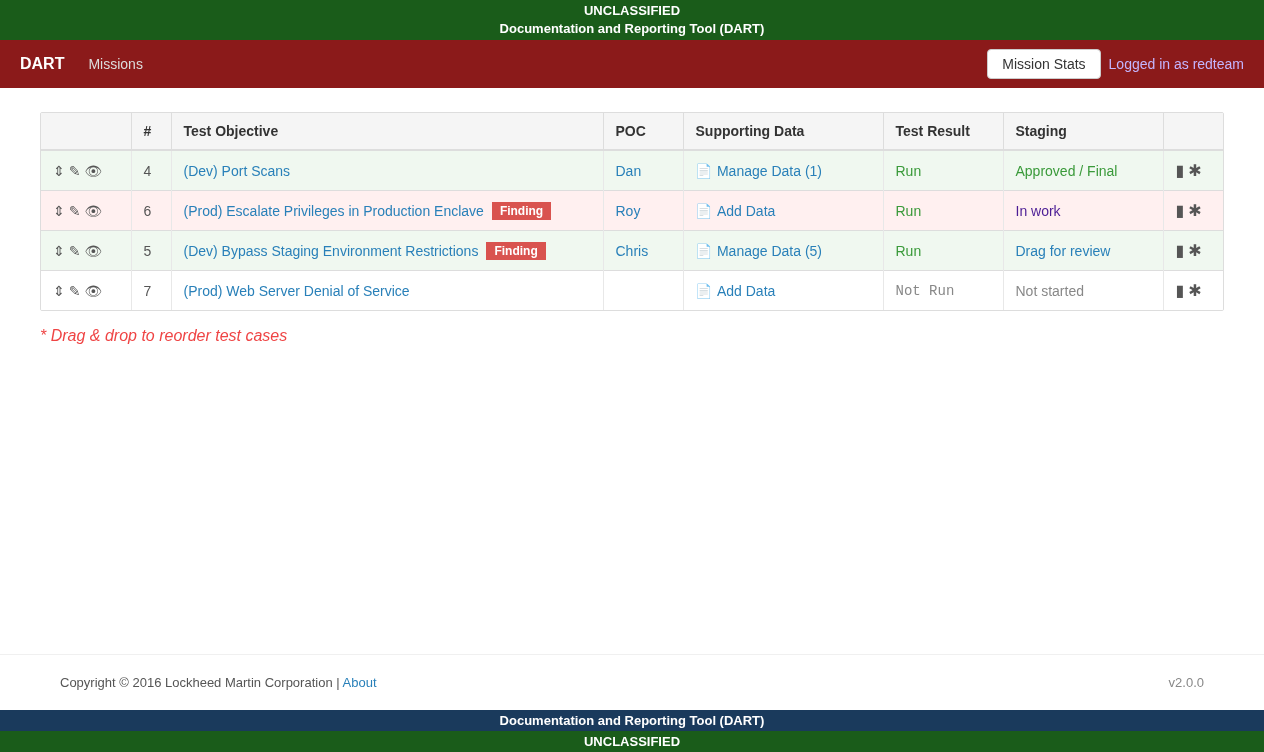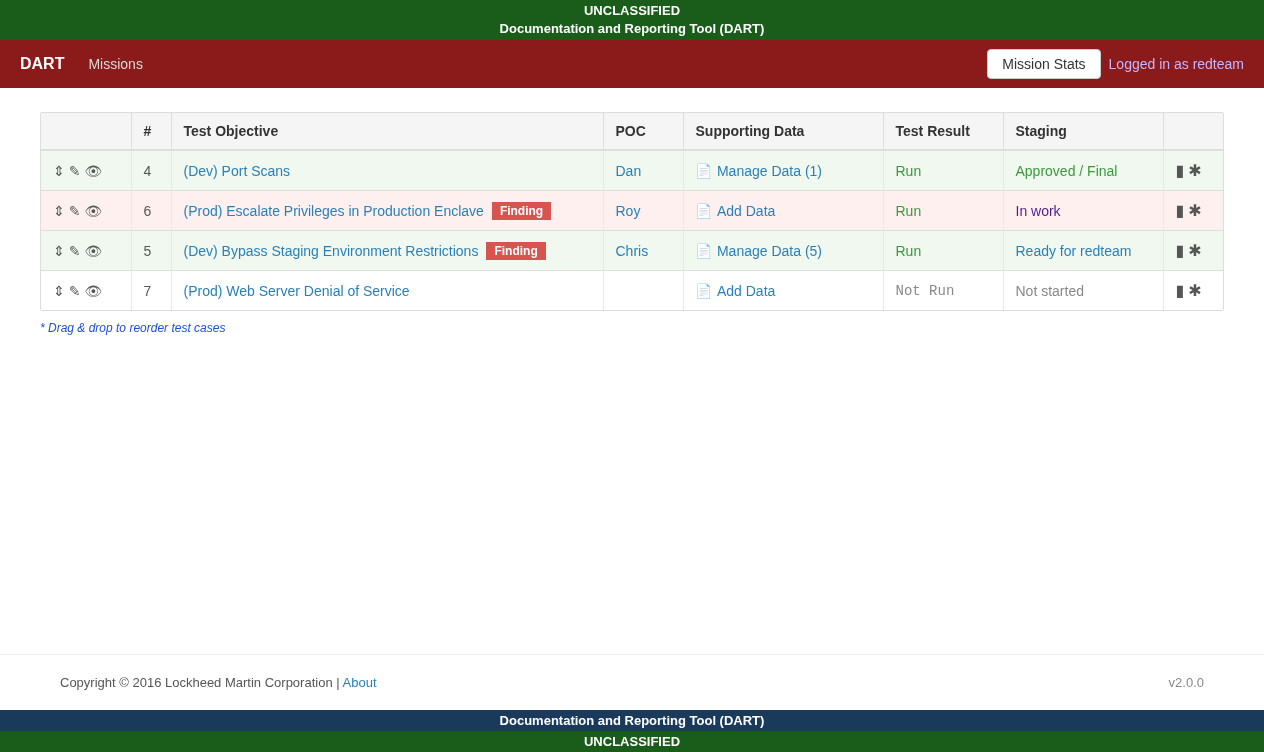--- a/index.html
+++ b/index.html
@@ -197,23 +197,23 @@
       gap: 4px;
     }
     .icon-btn {
       cursor: pointer;
       font-size: 16px;
       color: #555;
     }
 
     
     .drag-note {
-      margin-top: 10px;
-      font-size: 12px;
-      color: #1d4ed8;
+      margin-top: 16px;
+      font-size: 16px;
+      color: #ef4444;
       font-style: italic;
     }
 
     
     .footer-main {
       padding: 20px 60px;
       color: #555;
       font-size: 13px;
       display: flex;
       justify-content: space-between;
@@ -369,21 +369,21 @@
       </div>
     </td>
             <td><span class="poc-text">Chris</span></td>
             <td>
               <a class="data-link">
       <span>📄</span>
       <span>Manage Data (5)</span>
     </a>
             </td>
             <td><span class="result-run">Run</span></td>
-            <td><span class="status-review">Ready for redteam</span></td>
+            <td><span class="status-review">Drag for review</span></td>
             <td>
       <div class="row-actions">
         <span class="icon-btn" title="Copy">▮</span>
         <span class="icon-btn" title="Options">✱</span>
       </div>
     </td>
           </tr>
           <tr class="row-white">
             <td>
       <div class="action-icons">

